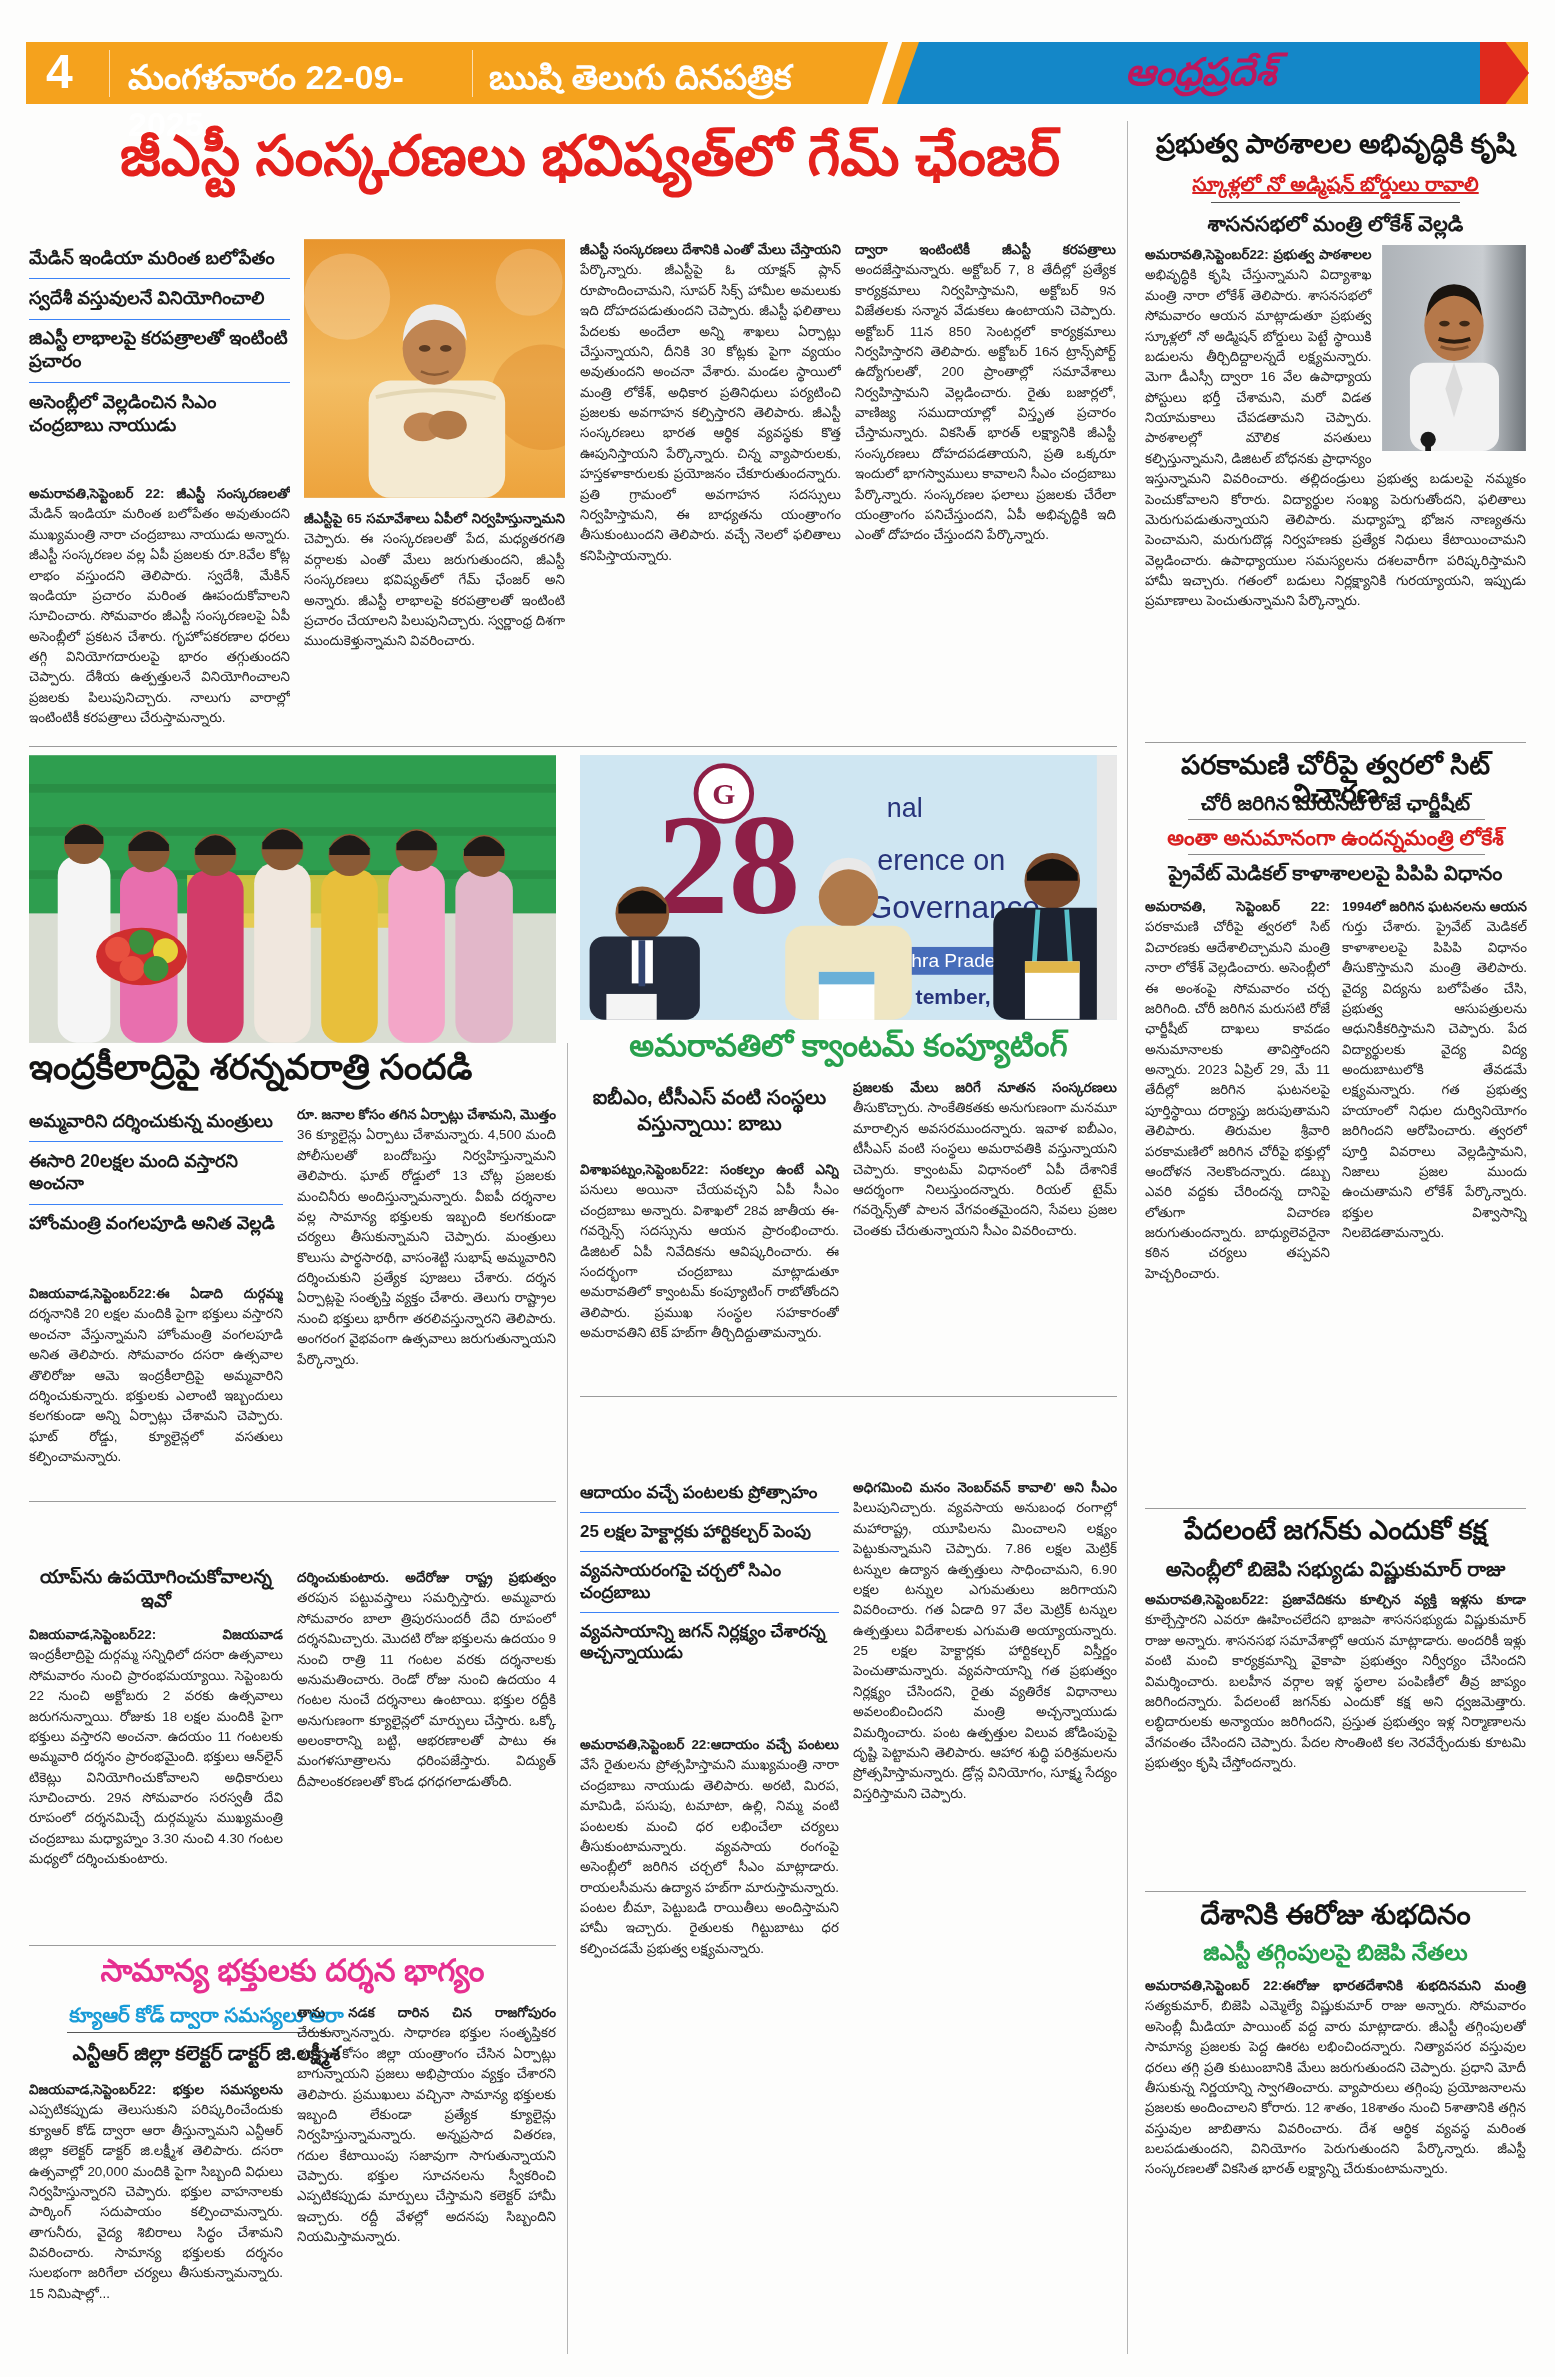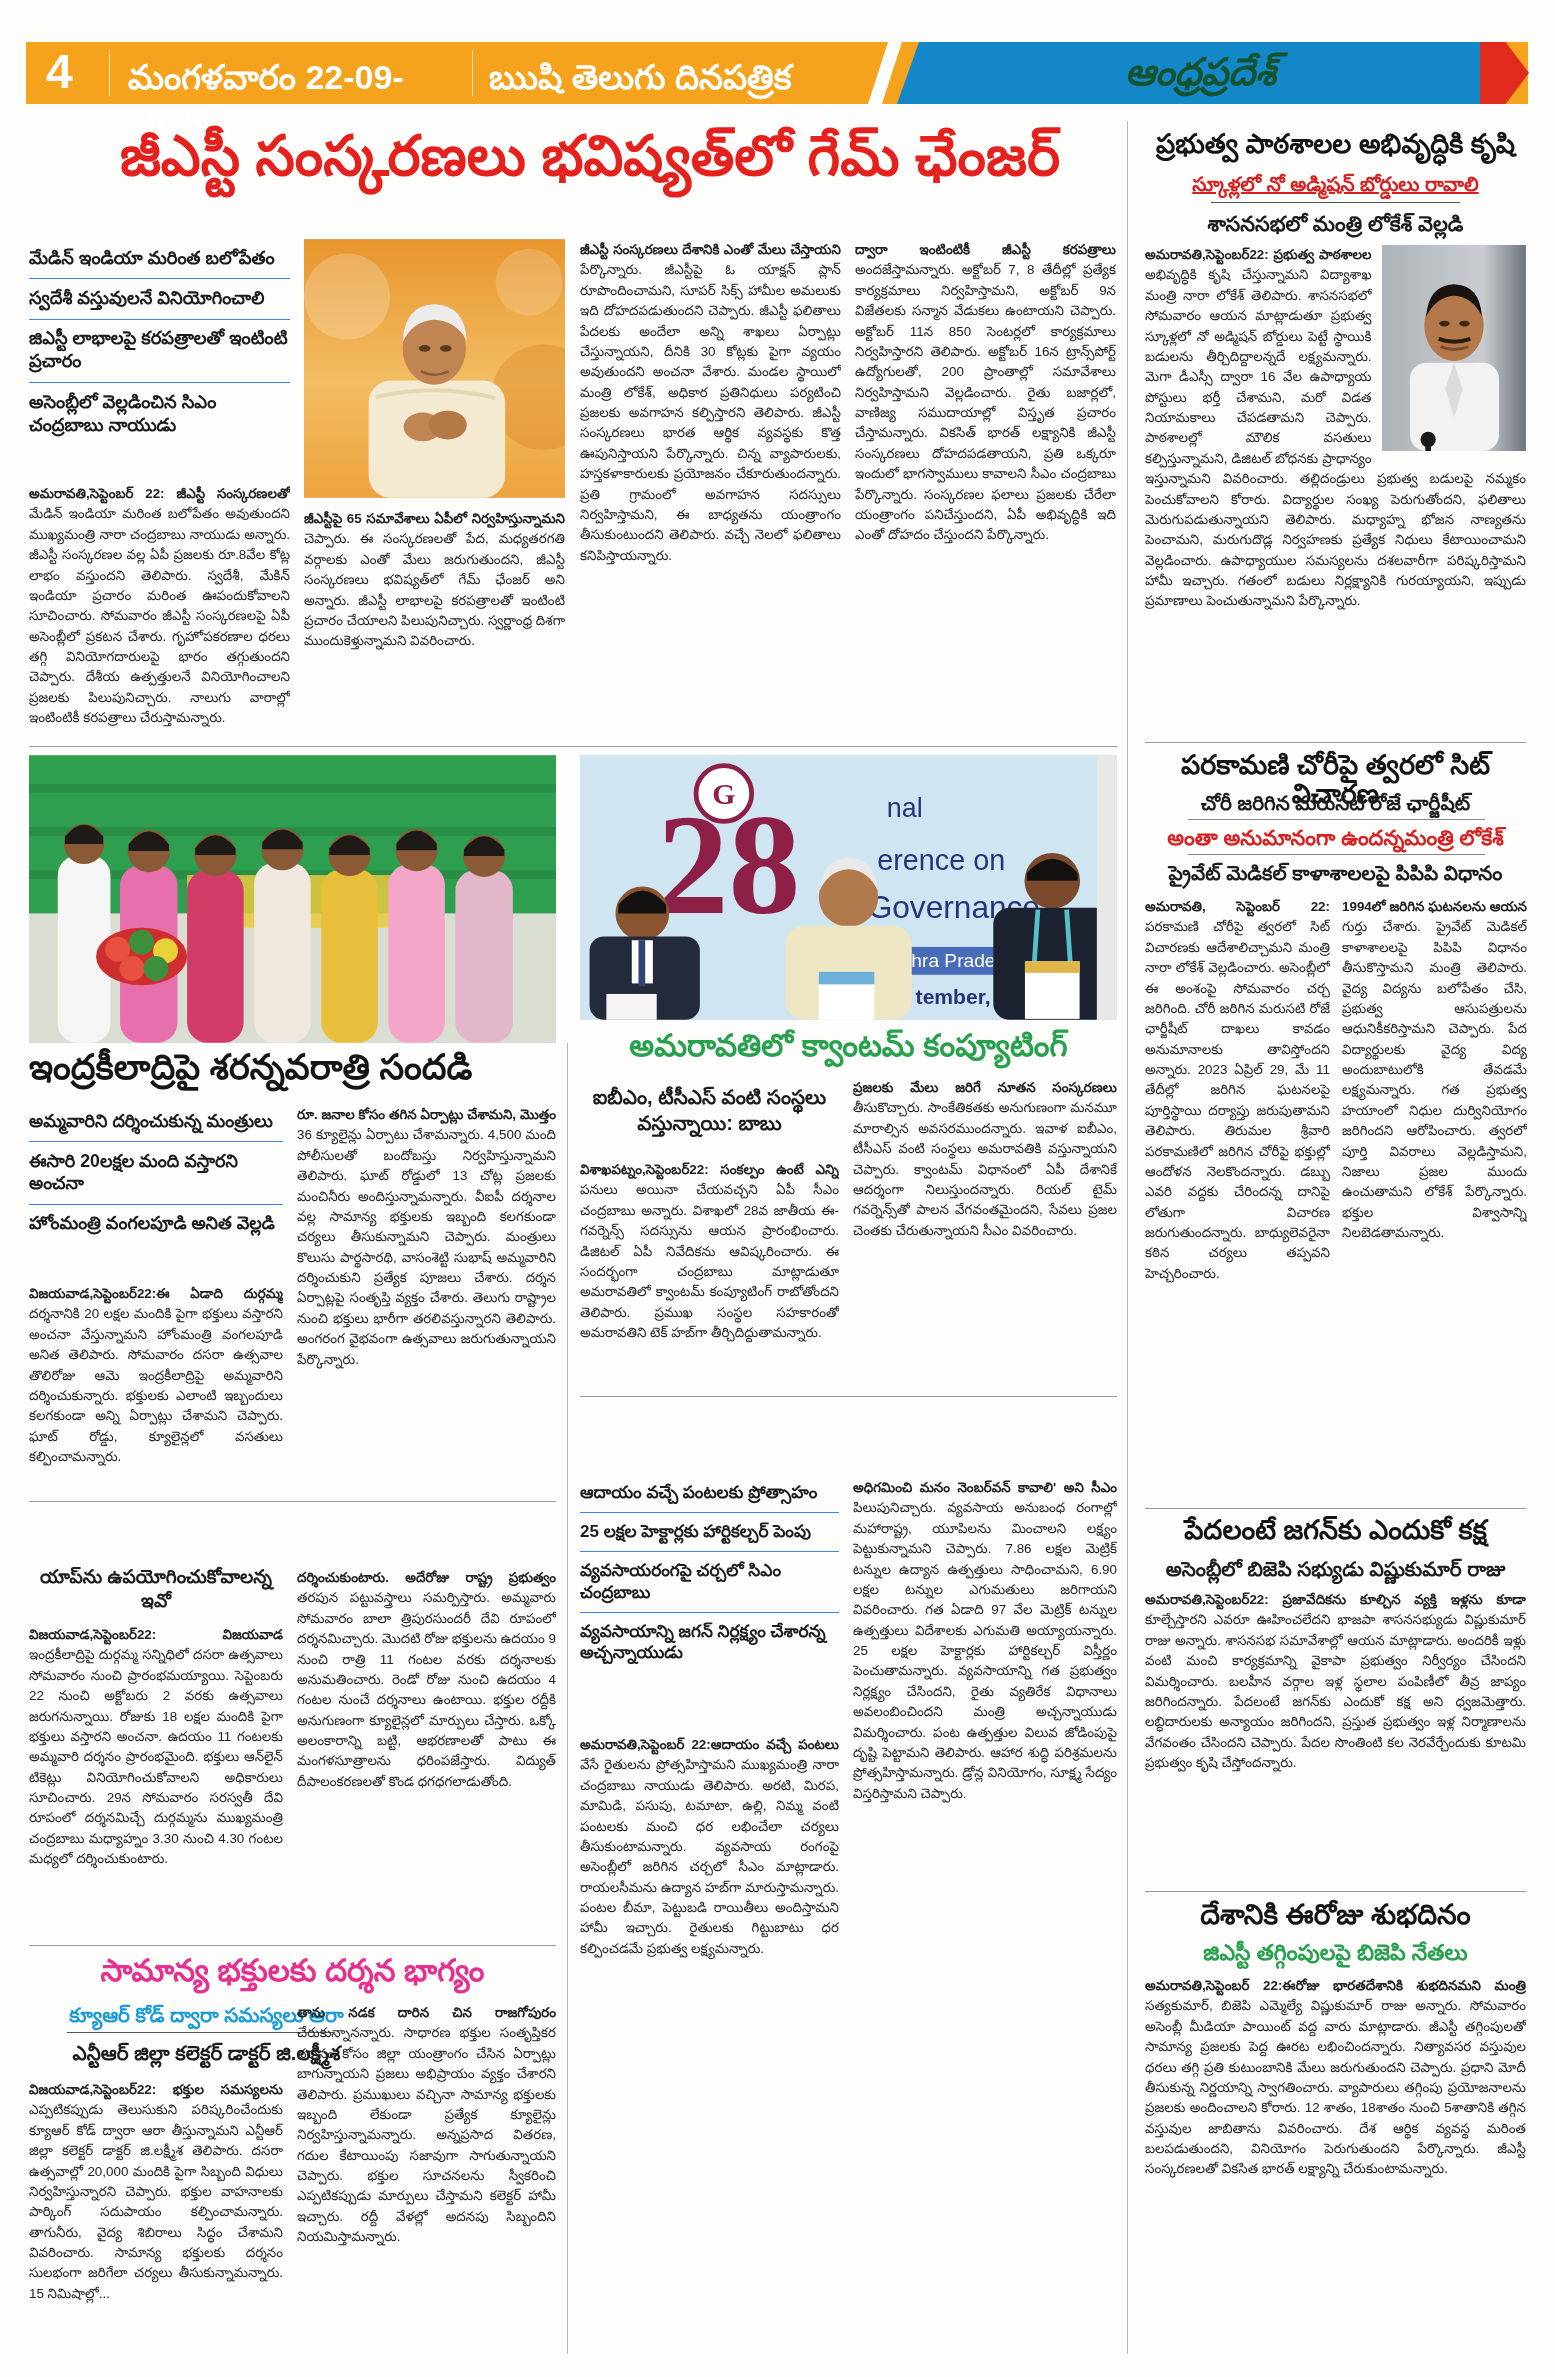--- a/index.html
+++ b/index.html
@@ -5,21 +5,21 @@
   html,body{margin:0;padding:0;background:#e9e9e9;}
   .page{position:relative;width:1555px;height:2377px;background:#fdfdfc;overflow:hidden;
         font-family:"Liberation Sans","DejaVu Sans",sans-serif;color:#1c1c1c;}
   .abs{position:absolute;}
   
   .topbar{background:#f5a21d;}
   .pgnum{color:#fff;font-size:48px;font-weight:700;line-height:1;}
   .hsep{width:1.4px;background:rgba(255,255,255,.65);}
   .hdate,.hpub{color:#fff;font-size:34px;font-weight:700;}
   .apbanner{background:#1487c8;}
-  .aptitle{color:#14532d;font-size:38px;font-weight:800;text-align:center;font-style:italic;}
+  .aptitle{color:#be185d;font-size:38px;font-weight:800;text-align:center;font-style:italic;}
   .aparrow{background:#e02a1d;}
   
   .hl{font-weight:800;text-align:center;line-height:1.08;}
   .hl-red{color:#e4211c;}
   .hl-black{color:#151515;}
   .hl-green{color:#28a14d;}
   .hl-pink{color:#e63090;}
   .sub{font-weight:700;text-align:center;line-height:1.3;}
   .sub-red{color:#d91f1f;}
   .sub-blue{color:#189bd7;}

